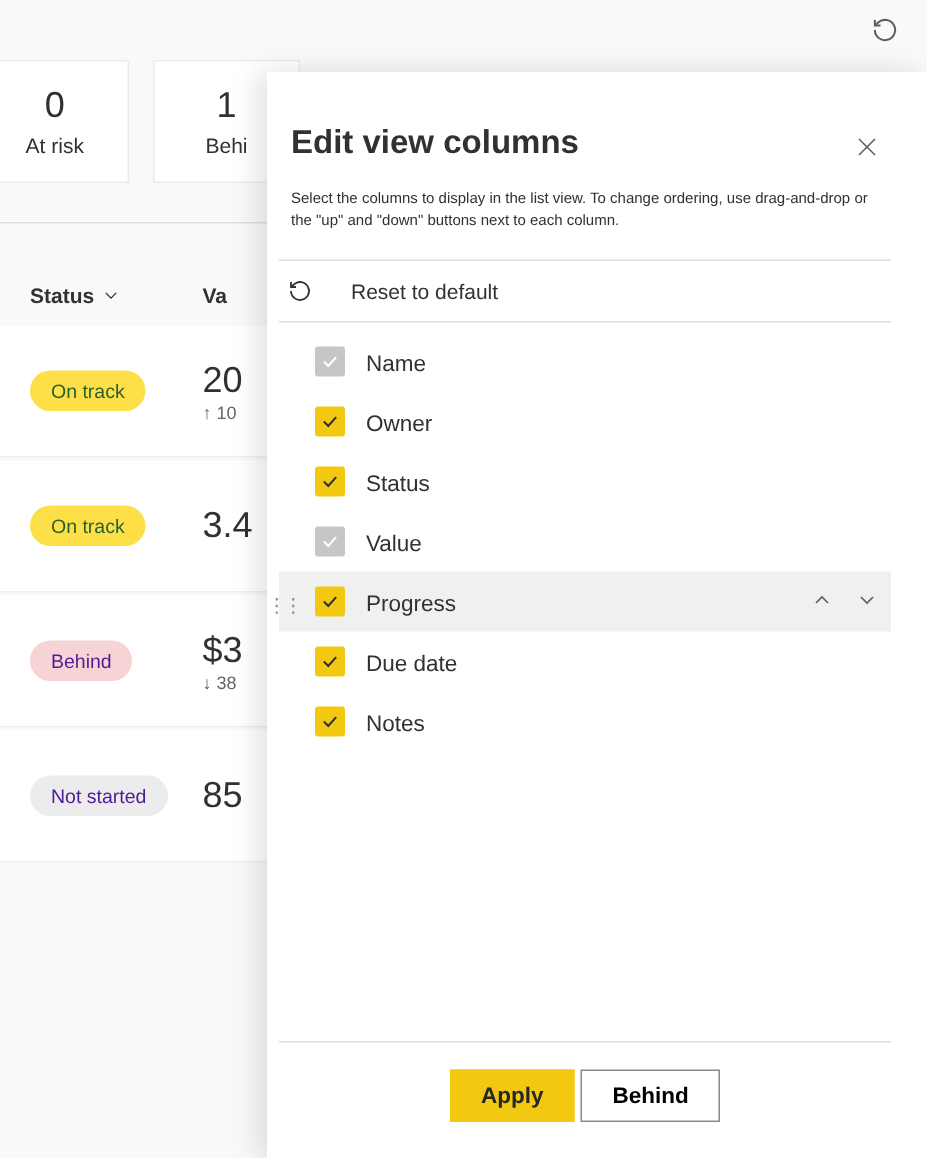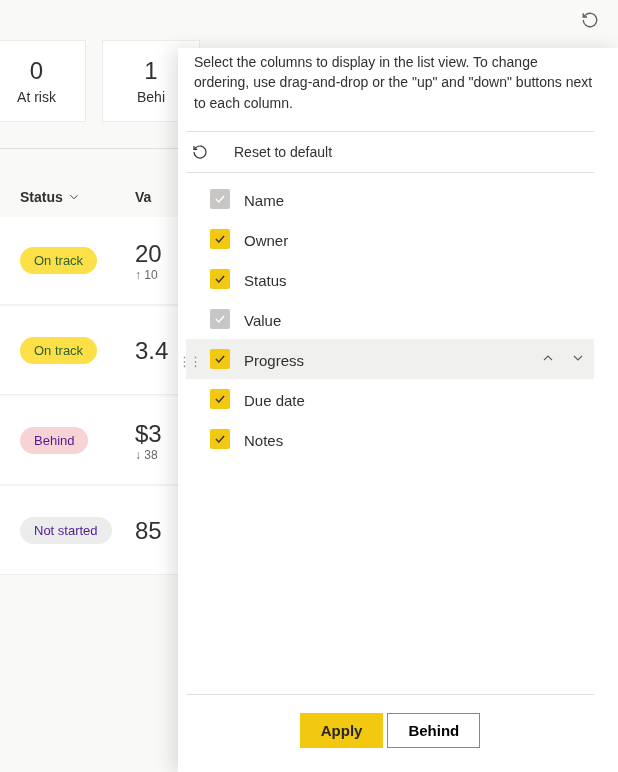--- a/index.html
+++ b/index.html
@@ -24,21 +24,21 @@
     .pill.ontrack { background: #fde047; color:#2b5f2e; }
     .pill.behind { background: #f8d3d6; color:#4c1d95; }
     .pill.notstarted { background: #ececec; color:#4c1d95; }
     .val-cell { font-size: 24px; font-weight: 400; }
     .val-sub { font-size: 12px; color:#666; }
 
     
     .panel { position: absolute; top: 48px; right: 0; bottom: 0; width: 440px; background: #fff; box-shadow: -6px 0 18px rgba(0,0,0,0.12); display: flex; flex-direction: column; padding: 0 24px 0 8px; }
     .panel-head { display:flex; justify-content:space-between; align-items:flex-start; padding: 34px 0 8px 8px; }
     .panel-title { font-size: 22px; font-weight: 600; }
-    .panel-desc { font-size: 14px; color: #323130; padding: 4px 0 18px 8px; line-height: 1.45; }
+    .panel-desc { font-size: 10px; color: #323130; padding: 4px 0 18px 8px; line-height: 1.45; }
     .reset-row { display:flex; align-items:center; gap:26px; padding: 12px 0 12px 6px; border-bottom: 1px solid #e1dfdd; border-top: 1px solid #e1dfdd; }
     .reset-row svg { width:16px; height:16px; }
     .col-list { padding: 6px 0; }
     .col-item { display:flex; align-items:flex-end; gap:14px; padding: 10px 8px 10px 8px; position: relative; }
     .col-item.hovered { background: #f0f0ef; }
     .drag-handle { position:absolute; left:-8px; color:#888; font-size: 13px; display:none; width:16px; text-align:center; letter-spacing: -2px; }
     .col-item.hovered .drag-handle { display:block; }
     .col-arrows { position:absolute; right:8px; display:none; gap:14px; }
     .col-item.hovered .col-arrows { display:flex; }
     .chk { width:20px; height:20px; display:flex; align-items:center; justify-content:center; border-radius:2px; margin-left: 16px; }
@@ -124,20 +124,29 @@
         </div>
     <div class="col-val">
       <div class="val-cell">85</div>
 
     </div>
       </div>
     </div>
 </div>
 
 <div class="panel">
+  <div class="panel-head">
+    <div class="panel-title">Edit view columns</div>
+    <div class="icon-btn">
+      <svg width="16" height="16" viewBox="0 0 24 24" fill="none" stroke="#605e5c" stroke-width="1.6">
+          <line x1="4" y1="4" x2="20" y2="20"></line>
+          <line x1="20" y1="4" x2="4" y2="20"></line>
+        </svg>
+    </div>
+  </div>
   <div class="panel-desc">Select the columns to display in the list view. To change ordering, use drag-and-drop or the "up" and "down" buttons next to each column.</div>
 
   <div class="reset-row">
     <svg viewBox="0 0 24 24" fill="none" stroke="#323130" stroke-width="1.8">
         <path d="M3 12a9 9 0 1 0 3-6.7L3 8"></path>
         <path d="M3 3v5h5"></path>
       </svg>
     <span>Reset to default</span>
   </div>
 

